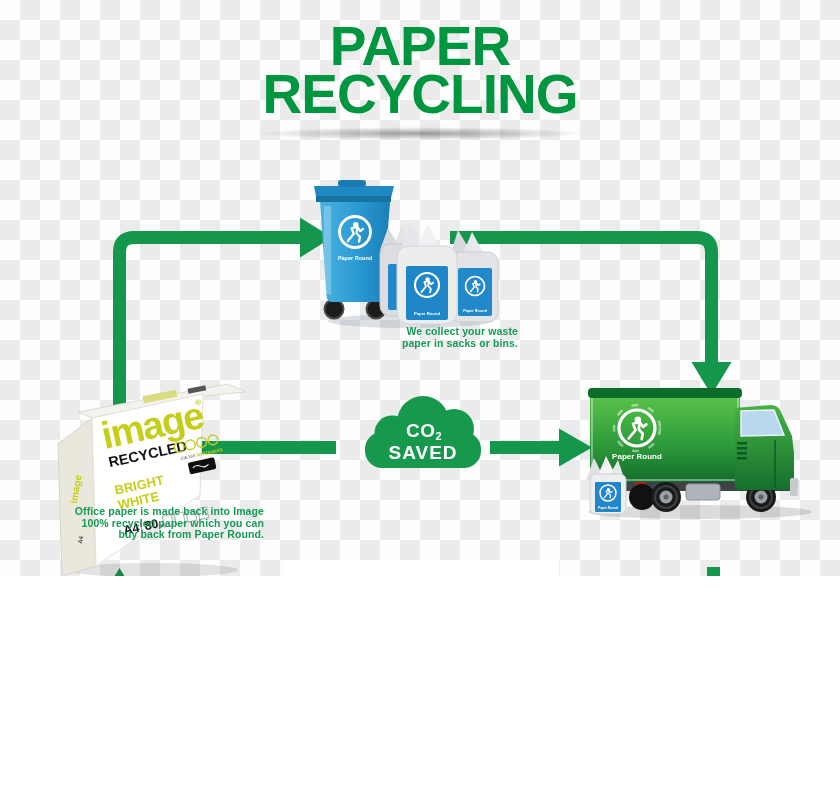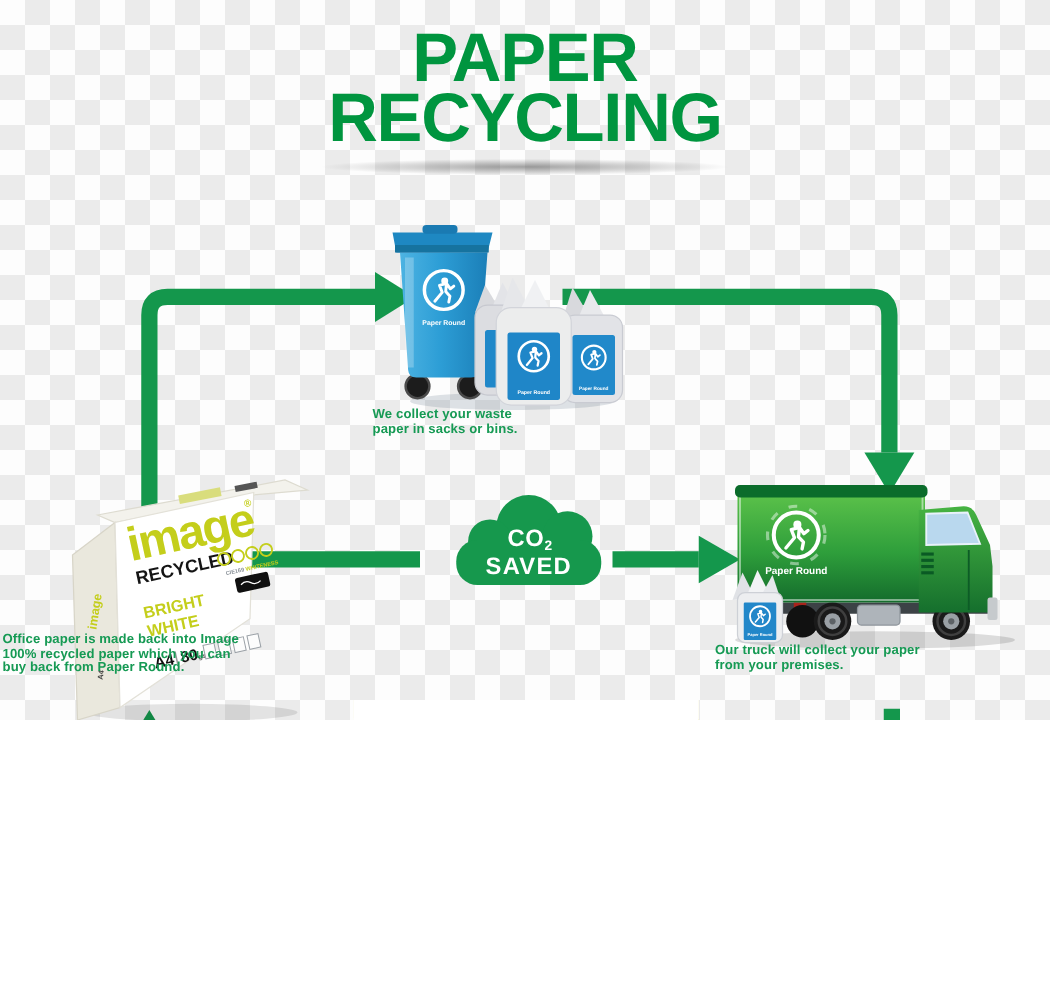--- a/index.html
+++ b/index.html
@@ -14,21 +14,21 @@
     position:absolute;left:0;right:0;top:22px;text-align:center;
     font-size:55px;line-height:48px;font-weight:800;color:#00953f;
     letter-spacing:-1px;white-space:pre-line;
   }
   .title-shadow{
     position:absolute;left:255px;top:127px;width:330px;height:13px;border-radius:50%;
     background:radial-gradient(ellipse at center, rgba(70,70,70,.5) 0%, rgba(70,70,70,0) 70%);
   }
   .cap{
     position:absolute;color:#169a54;font-weight:700;font-size:10.5px;line-height:11.6px;
-    text-align:left;white-space:pre-line;letter-spacing:.1px;z-index:30;
+    text-align:right;white-space:pre-line;letter-spacing:.1px;z-index:30;
   }
   svg text{font-family:"Liberation Sans",sans-serif;font-weight:700;}
   
   .facility{position:absolute;left:283px;top:560px;width:276px;height:177px;background:#fff;overflow:hidden;z-index:1;}
   .fx-sunburst{position:absolute;inset:0;background:repeating-conic-gradient(from -90deg at 50% 95%, #f2e77c 0deg 6deg, #fbf6cf 6deg 12deg);}
   .fx-fade{position:absolute;inset:0;background:radial-gradient(ellipse 160% 130% at 50% 95%, rgba(255,255,255,0) 28%, #ffffff 62%);}
   .fx-floor{position:absolute;left:0;right:0;top:96px;bottom:0;background:linear-gradient(#cdc8ba,#e0dccd);}
   .fx-wall-top{position:absolute;left:14px;top:68px;width:98px;height:16px;background:#d7d4c8;clip-path:polygon(0 45%,58% 0,100% 35%,100% 100%,0 100%);}
   .fx-wall{position:absolute;left:16px;top:78px;width:94px;height:84px;background:linear-gradient(100deg,#c3bfb2,#aaa699);clip-path:polygon(0 10%,60% 0,100% 8%,100% 100%,0 100%);}
   .fx-rail{position:absolute;left:8px;top:56px;width:122px;height:18px;border-top:2.5px solid #2e9147;background:repeating-linear-gradient(90deg,#2e9147 0 2.5px,transparent 2.5px 11px);}
@@ -243,19 +243,17 @@
         <circle cx="37" cy="41" r="17.5"></circle>
         <circle cx="99" cy="37" r="20"></circle>
         <rect x="10" y="40" width="116" height="36" rx="17"></rect>
     </g>
     <text x="51" y="45" font-size="19" font-weight="800" fill="#fff" letter-spacing="0.5"><tspan>CO</tspan><tspan font-size="11" dy="3">2</tspan></text>
     <text x="68" y="67" font-size="19" font-weight="800" fill="#fff" text-anchor="middle" letter-spacing="1">SAVED</text>
   </svg>
 
   <div class="cap" style="left:298px;top:326px;width:220px;">We collect your waste
 paper in sacks or bins.</div>
-  <div class="cap" style="left:572px;top:515px;width:260px;">Our truck will collect your paper
-from your premises.</div>
   <div class="cap" style="left:2px;top:506px;width:262px;">Office paper is made back into Image
 100% recycled paper which you can
 buy back from Paper Round.</div>
 
 </div>
 
 </body></html>

